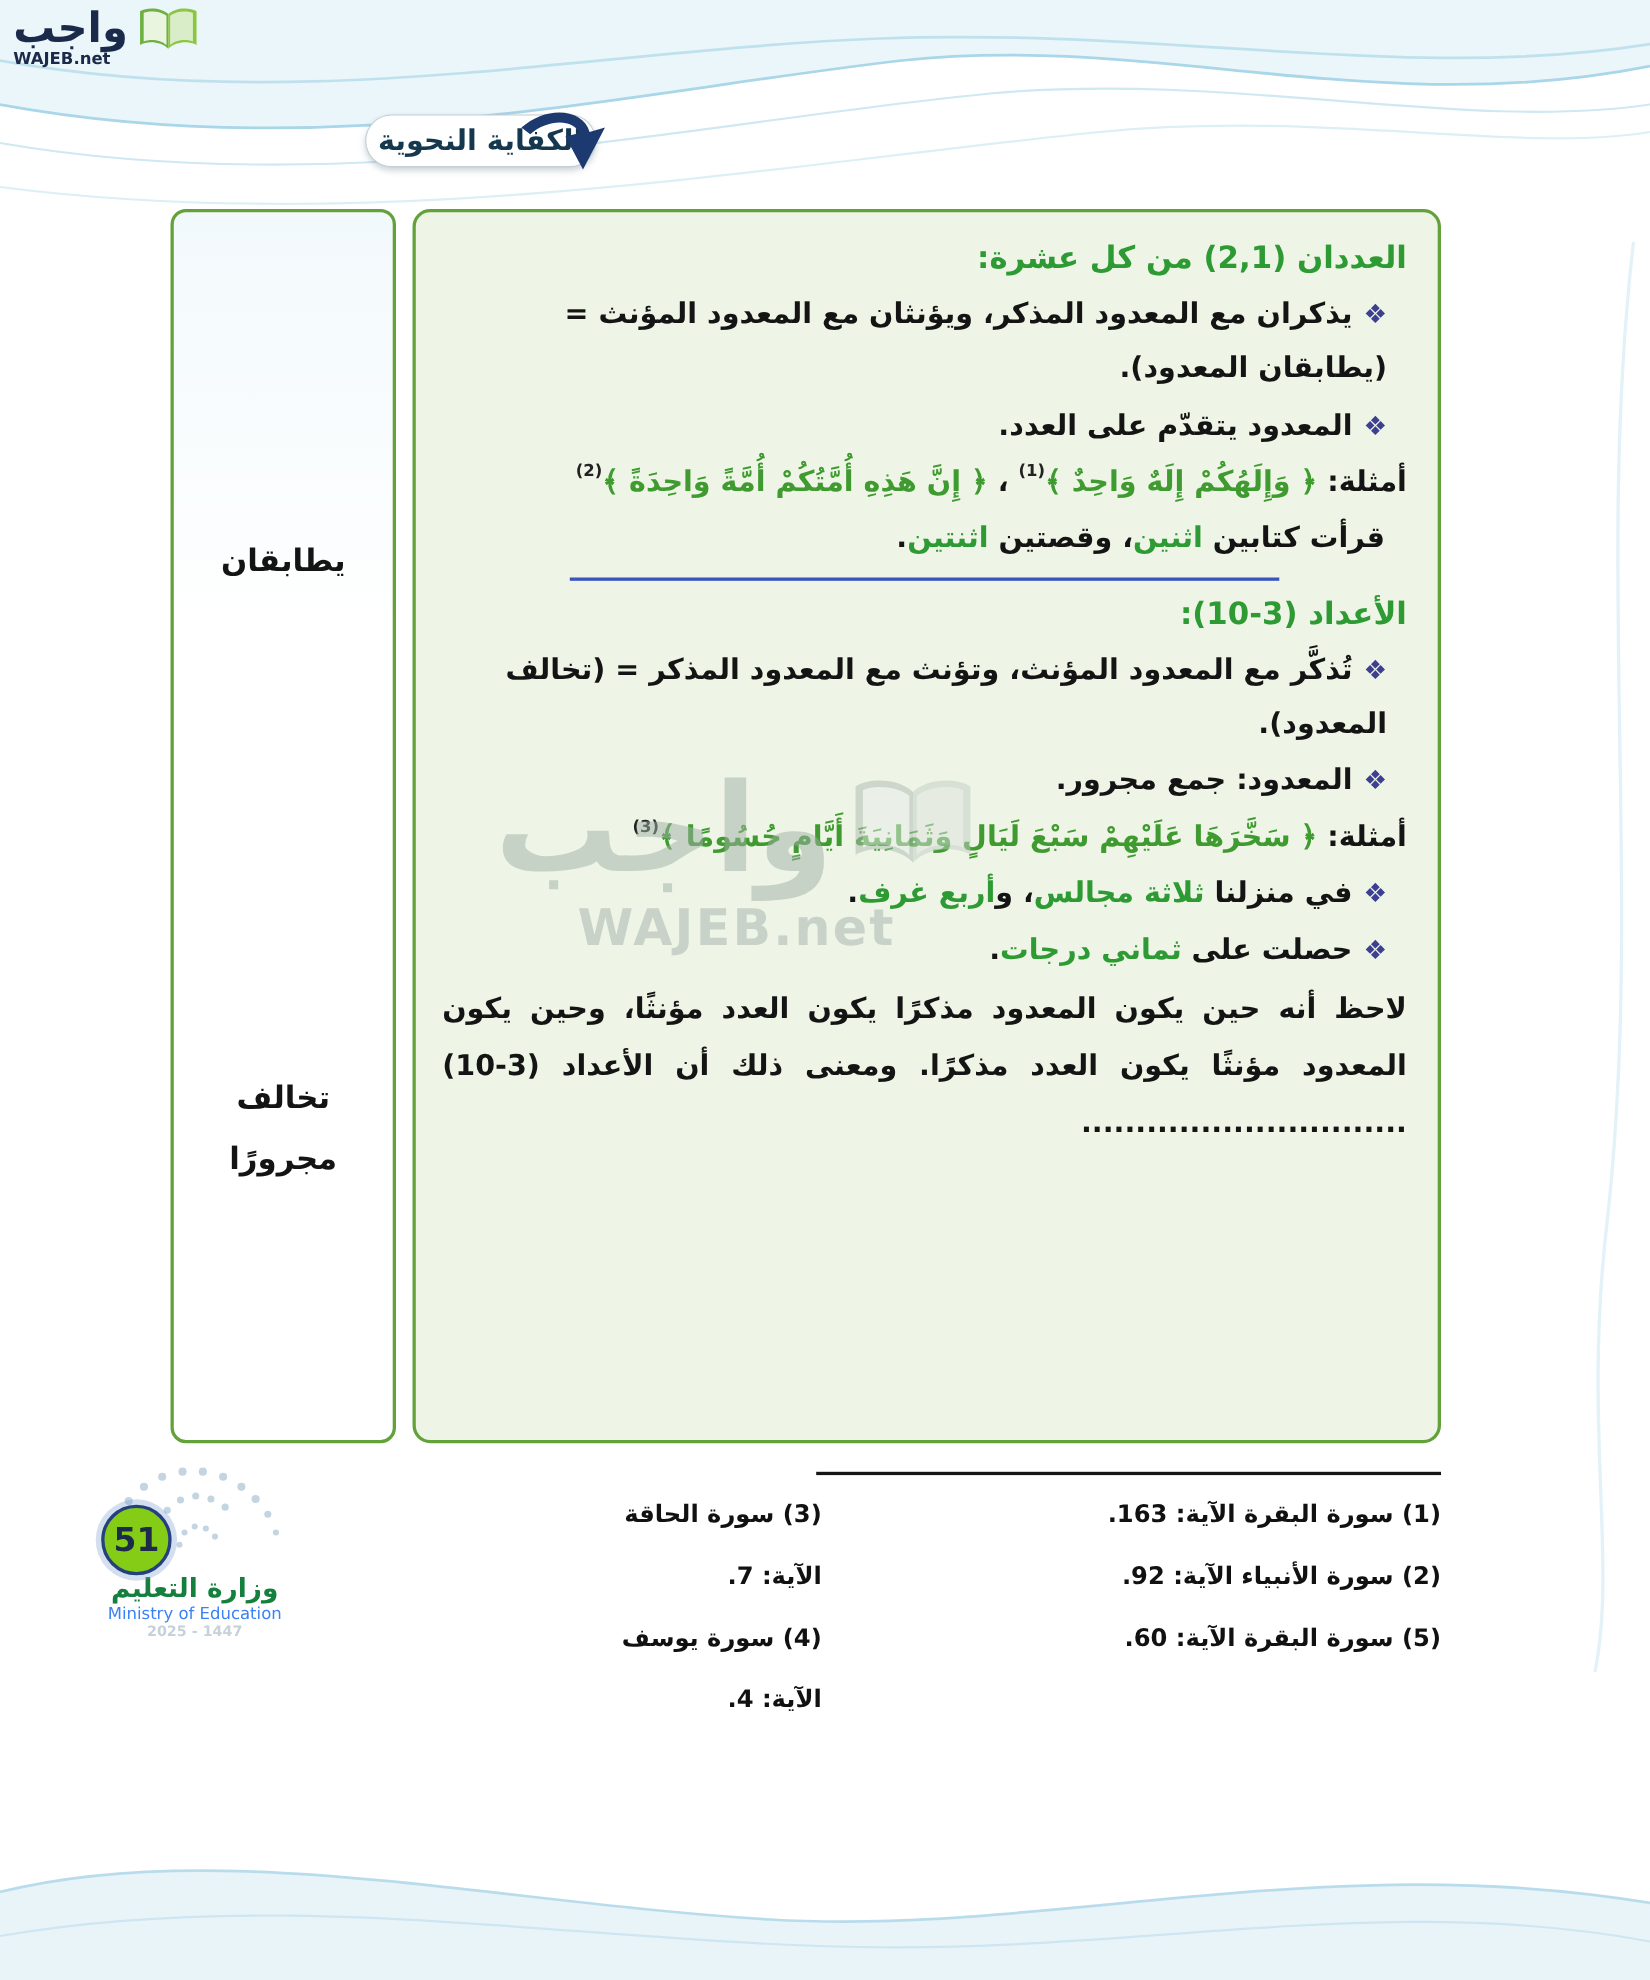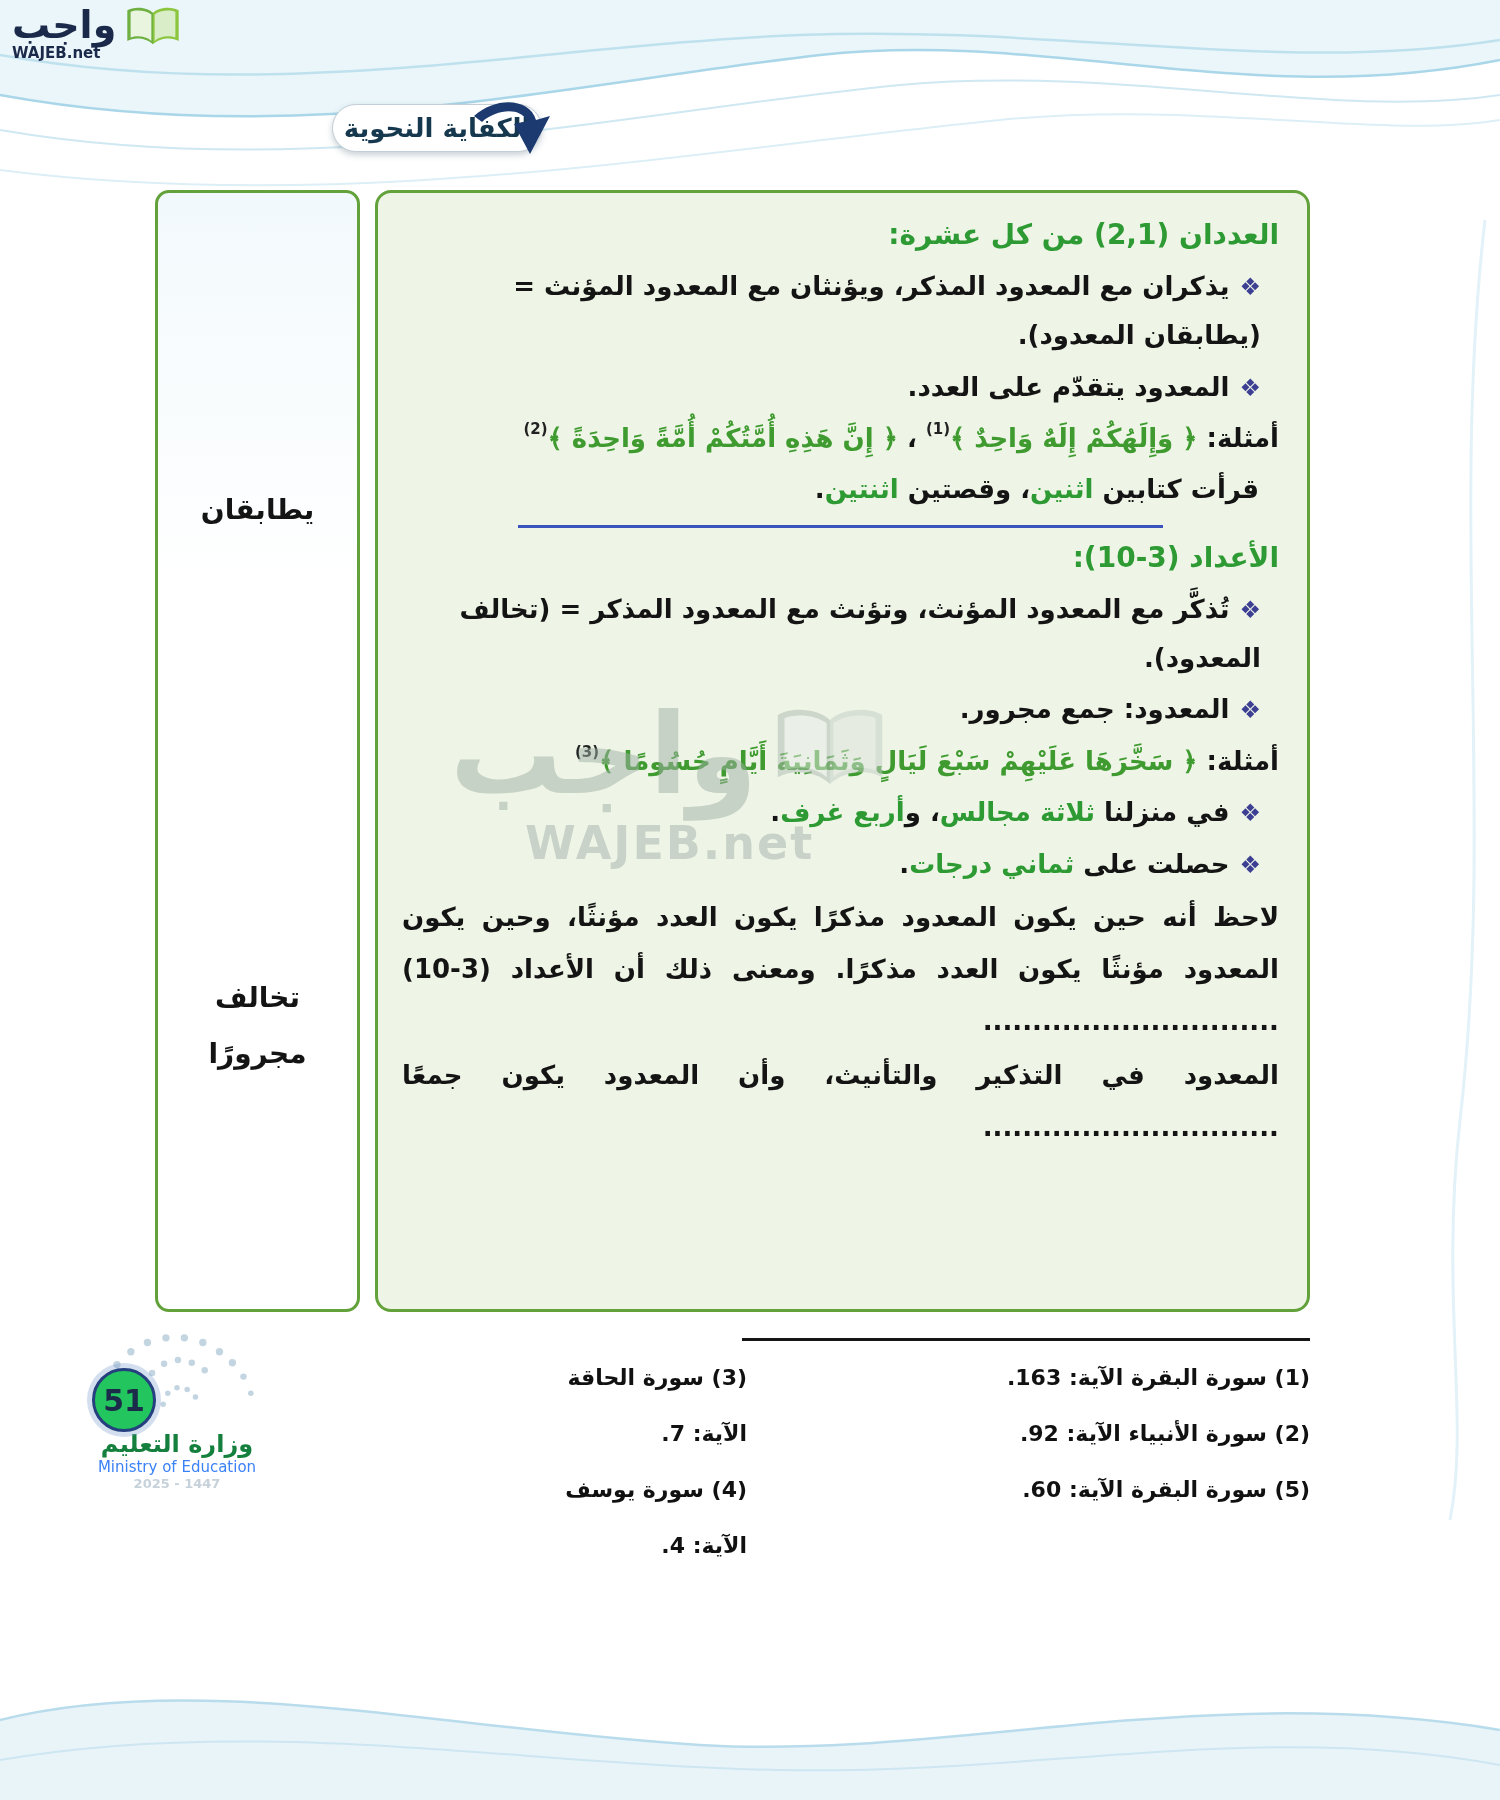--- a/index.html
+++ b/index.html
@@ -70,21 +70,21 @@
   .fn-right{left:1000px;top:1350px;width:310px;}
   .fn-left{left:515px;top:1350px;width:232px;}
 
   
   .ministry{position:absolute;left:52px;top:1312px;width:250px;text-align:center;}
   .ministry-ar{font-size:24px;font-weight:700;color:#15803d;margin-top:-6px;}
   .ministry-en{font-size:15px;font-weight:400;color:#3b82f6;}
   .ministry-year{font-size:13px;font-weight:600;color:#c6d1da;}
   .pageno{
     position:absolute;left:92px;top:1368px;width:58px;height:58px;border-radius:50%;
-    background:#22c55e;border:3px solid #24407e;
+    background:#84cc16;border:3px solid #24407e;
     box-shadow:0 0 0 5px rgba(130,160,205,.35);
     display:flex;align-items:center;justify-content:center;
     font-size:30px;font-weight:700;color:#1c2b4a;z-index:3;
   }
 </style>
 </head>
 <body>
 
 <div class="page">
 
@@ -171,23 +171,20 @@
 
     <div class="bullet">
       <span class="diamond">❖</span><span>في منزلنا </span><span class="green">ثلاثة مجالس</span><span>، و</span><span class="green">أربع غرف</span><span>.</span>
     </div>
     <div class="bullet">
       <span class="diamond">❖</span><span>حصلت على </span><span class="green">ثماني درجات</span><span>.</span>
     </div>
 
     <div class="note">
       <span>لاحظ أنه حين يكون المعدود مذكرًا يكون العدد مؤنثًا، وحين يكون المعدود مؤنثًا يكون العدد مذكرًا. ومعنى ذلك أن الأعداد (3-10) </span><span class="dots">..............................</span>
-    </div>
-    <div class="note">
-      <span>المعدود في التذكير والتأنيث، وأن المعدود يكون جمعًا </span><span class="dots">..............................</span>
     </div>
 
   </div>
 
   <div class="wm">
     <div class="wm-row">
       <span class="wm-name">واجب</span>
       <span>
         <svg viewBox="0 0 70 54" width="118" height="92">
           <path d="M35,8 C28,1 12,0 4,5 L4,42 C12,37 27,38 35,46 Z" fill="#aeb9b1"></path>

